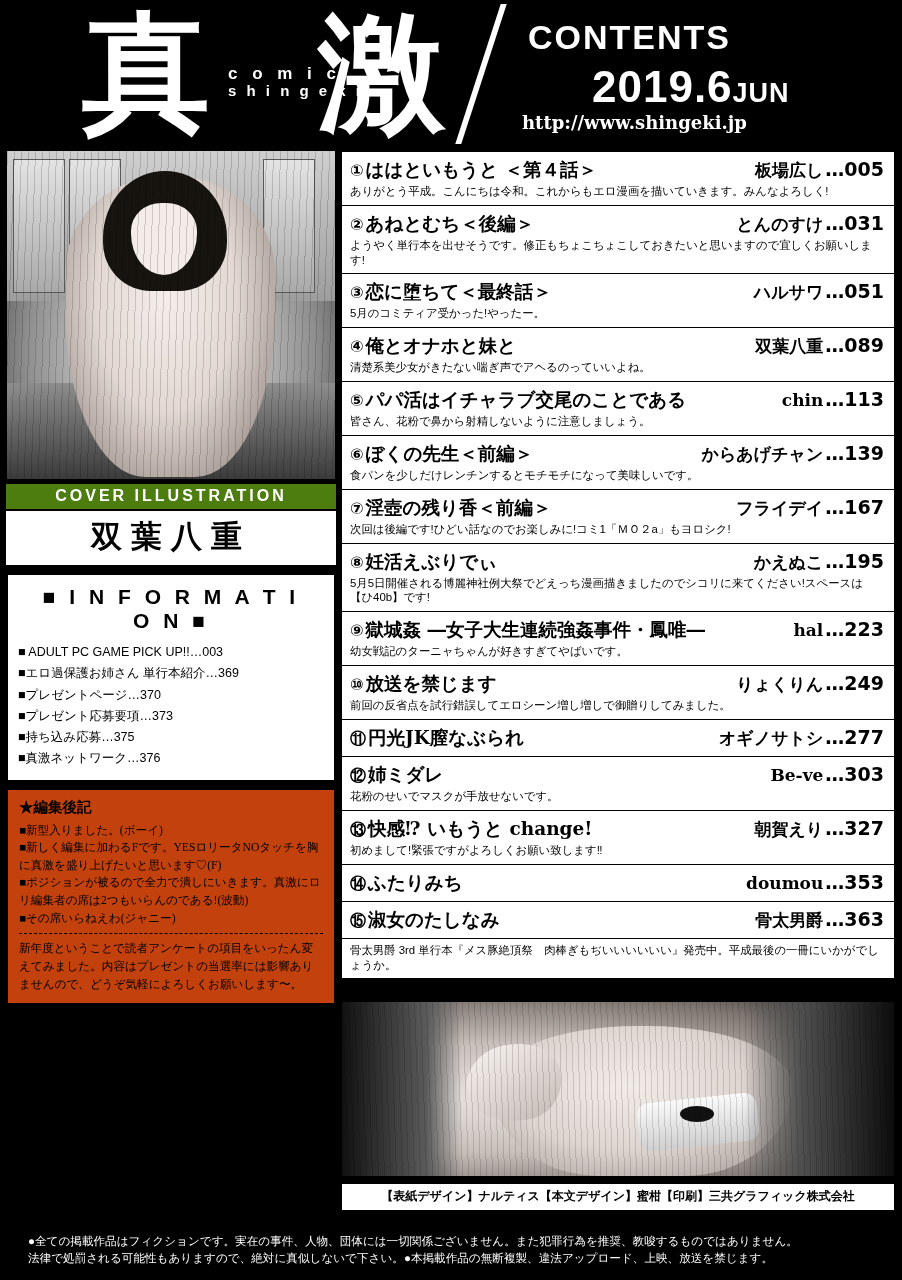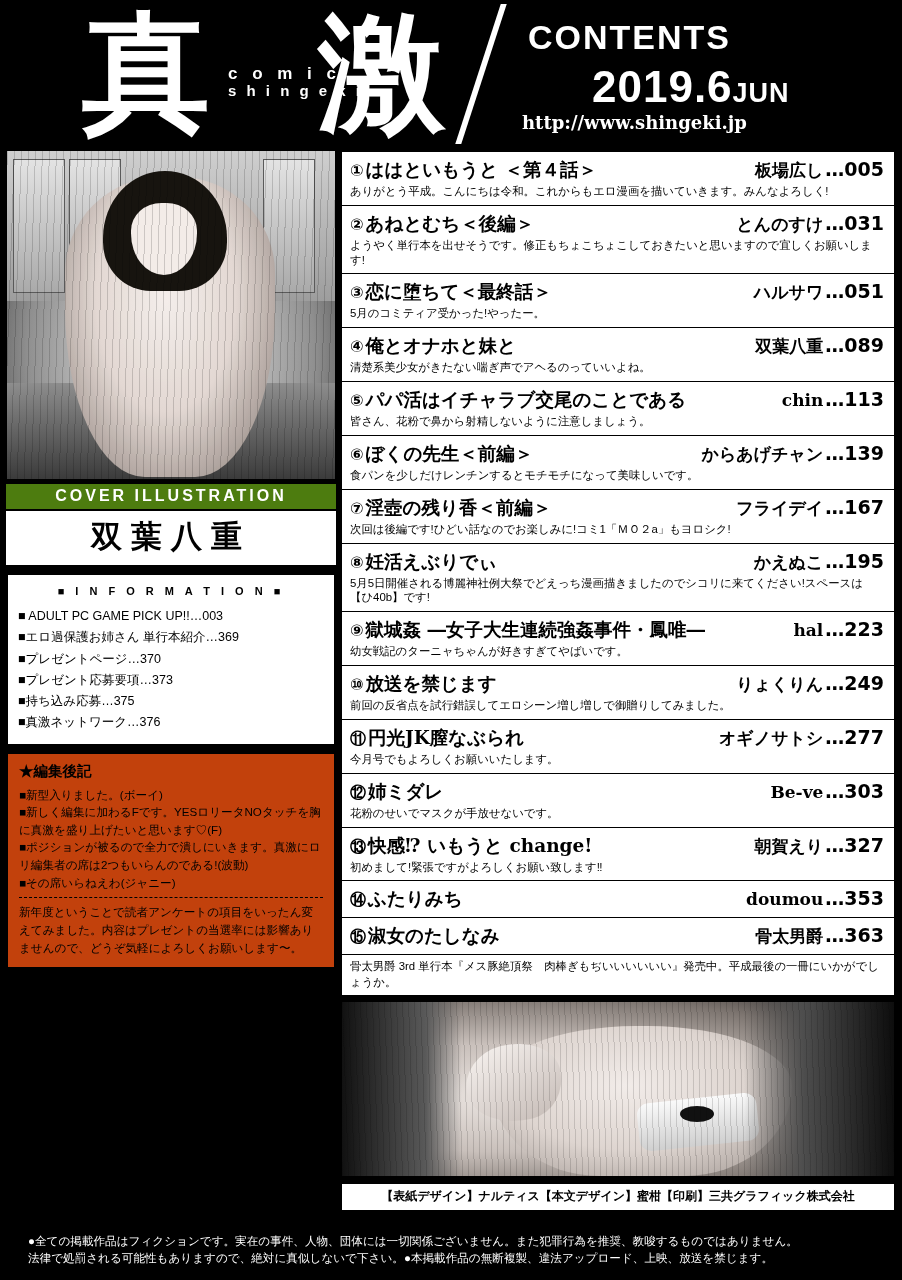--- a/index.html
+++ b/index.html
@@ -87,30 +87,30 @@
   .cover-artist {
     width:330px; background:#fff; color:#000; text-align:center;
     font-family:"DejaVu Serif", serif; font-weight:bold; font-size:31px; letter-spacing:9px;
     padding:5px 0 7px; border-top:2px solid #000; border-bottom:2px solid #000;
   }
 
   .info-box {
     margin-top:6px; width:330px; background:#fff; border:2px solid #000; padding:8px 10px 10px;
   }
   .info-title {
-    text-align:center; font-weight:bold; font-size:11px; letter-spacing:4px; margin:2px 16px 9px;
+    text-align:center; font-weight:bold; font-size:21px; letter-spacing:4px; margin:2px 16px 9px;
   }
   .info-list { font-size:12.5px; line-height:1.62; }
   .info-list div { margin-bottom:1px; }
 
   .postscript-box {
     margin-top:6px; width:330px; background:#c2410c; border:2px solid #000; padding:8px 11px 10px;
   }
   .ps-title { font-weight:bold; font-size:14.5px; margin-bottom:5px; }
-  .ps-list { font-size:11.6px; line-height:1.52; }
+  .ps-list { font-size:11.6px; line-height:1.52;font-family:Liberation Serif, serif; }
   .ps-divider { border-top:1px dashed #000; margin:6px 0 5px; }
   .ps-note { font-size:11.6px; line-height:1.55; }
 
   
   .toc { position:absolute; left:340px; top:150px; width:556px; background:#fff; border:2px solid #000; }
   .toc-row { border-bottom:1.5px solid #000; padding:5px 10px 6px 8px; }
   .toc-row:last-child { border-bottom:none; }
   .toc-head { display:flex; align-items:baseline; }
   .toc-num {
     font-family:"DejaVu Sans", sans-serif; font-size:16px; font-weight:bold; margin-right:2px;
@@ -341,21 +341,20 @@
     </div>
 
     <div class="toc-row">
       <div class="toc-head">
         <span class="toc-num">⑪</span>
         <span class="toc-title">円光JK膣なぶられ</span>
         <span class="toc-spacer"></span>
         <span class="toc-author">オギノサトシ</span>
         <span class="toc-page">…<span>277</span></span>
       </div>
-      <div class="toc-desc">今月号でもよろしくお願いいたします。</div>
     </div>
 
     <div class="toc-row">
       <div class="toc-head">
         <span class="toc-num">⑫</span>
         <span class="toc-title">姉ミダレ</span>
         <span class="toc-spacer"></span>
         <span class="toc-author">Be-ve</span>
         <span class="toc-page">…<span>303</span></span>
       </div>

